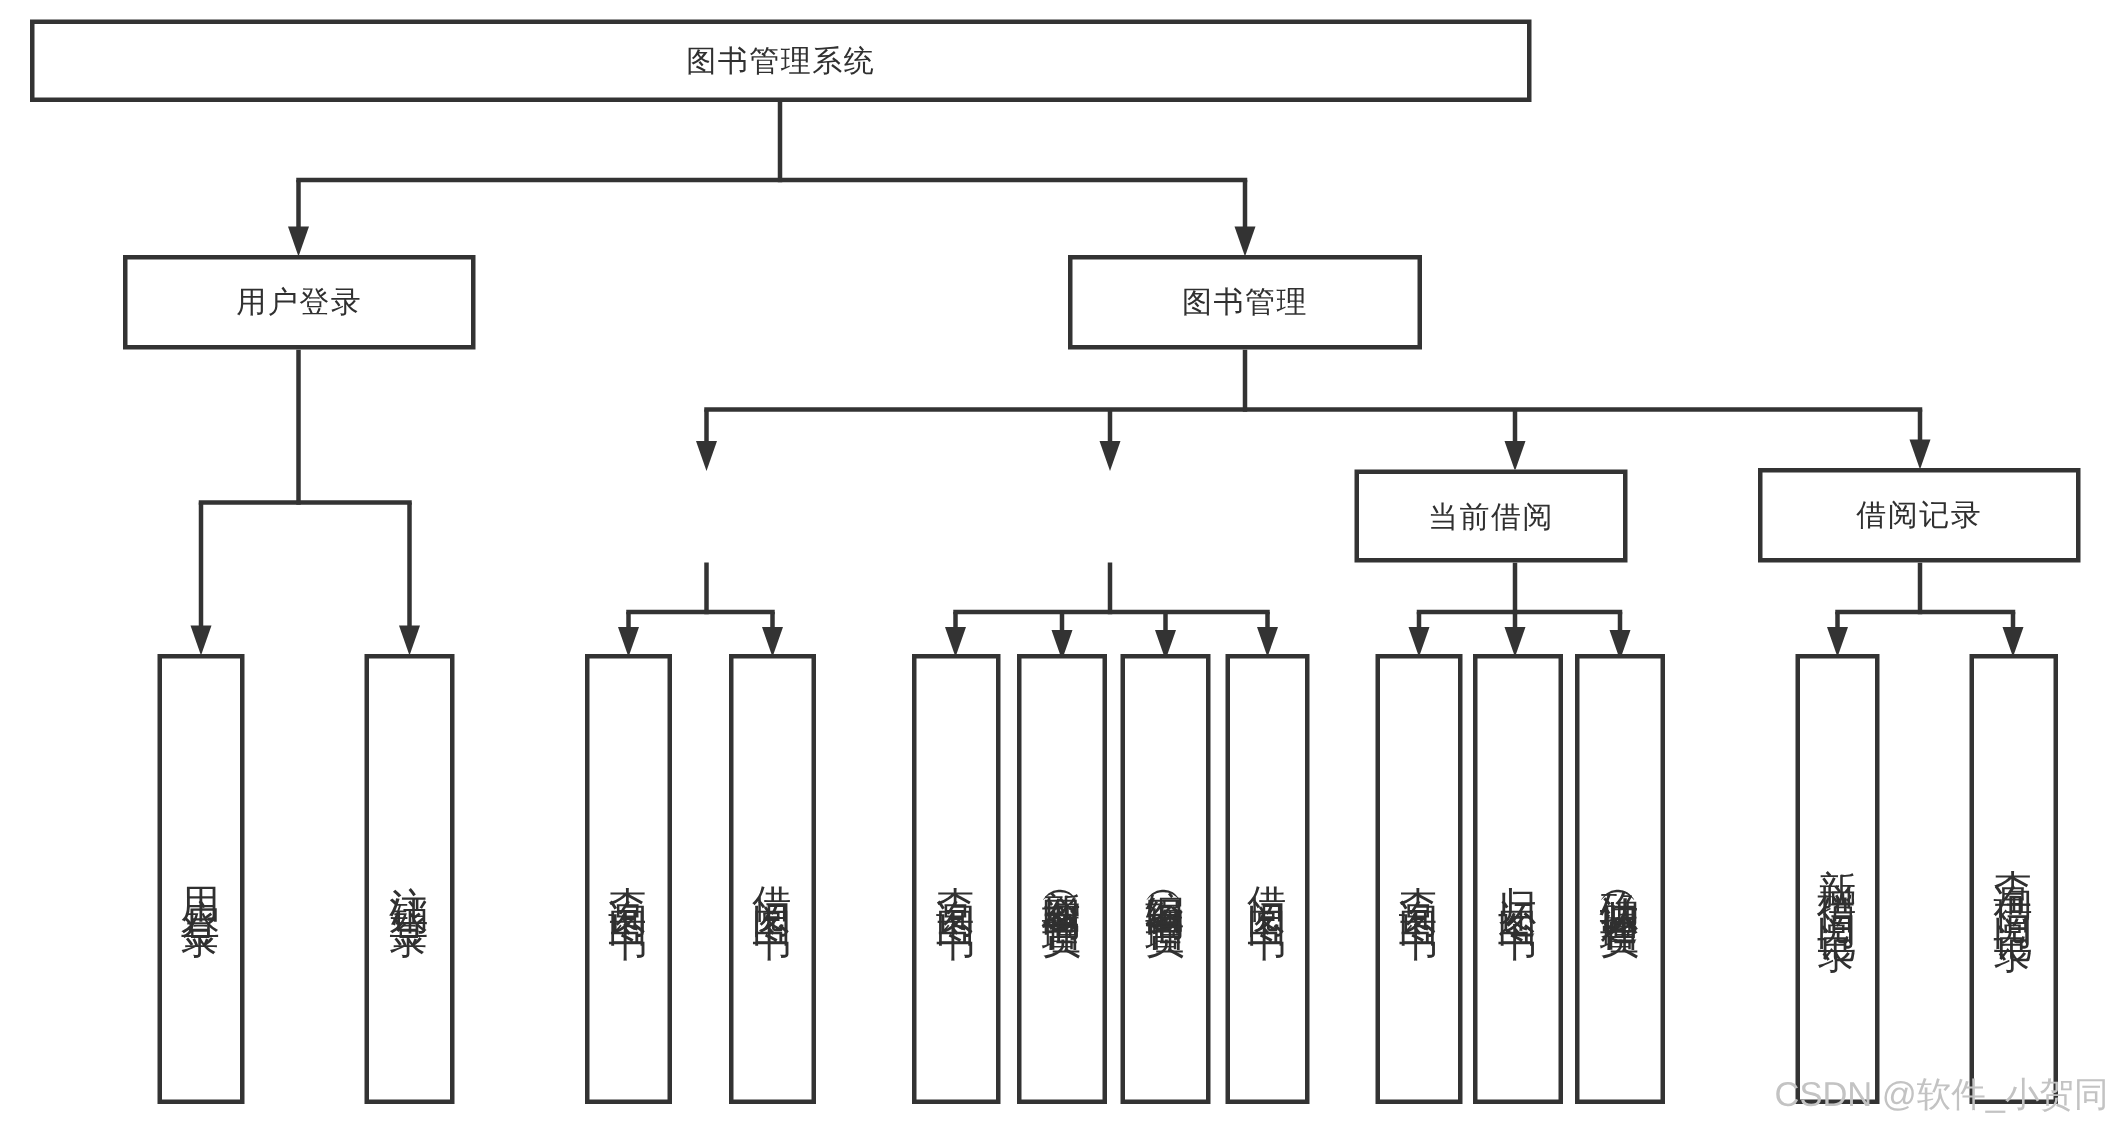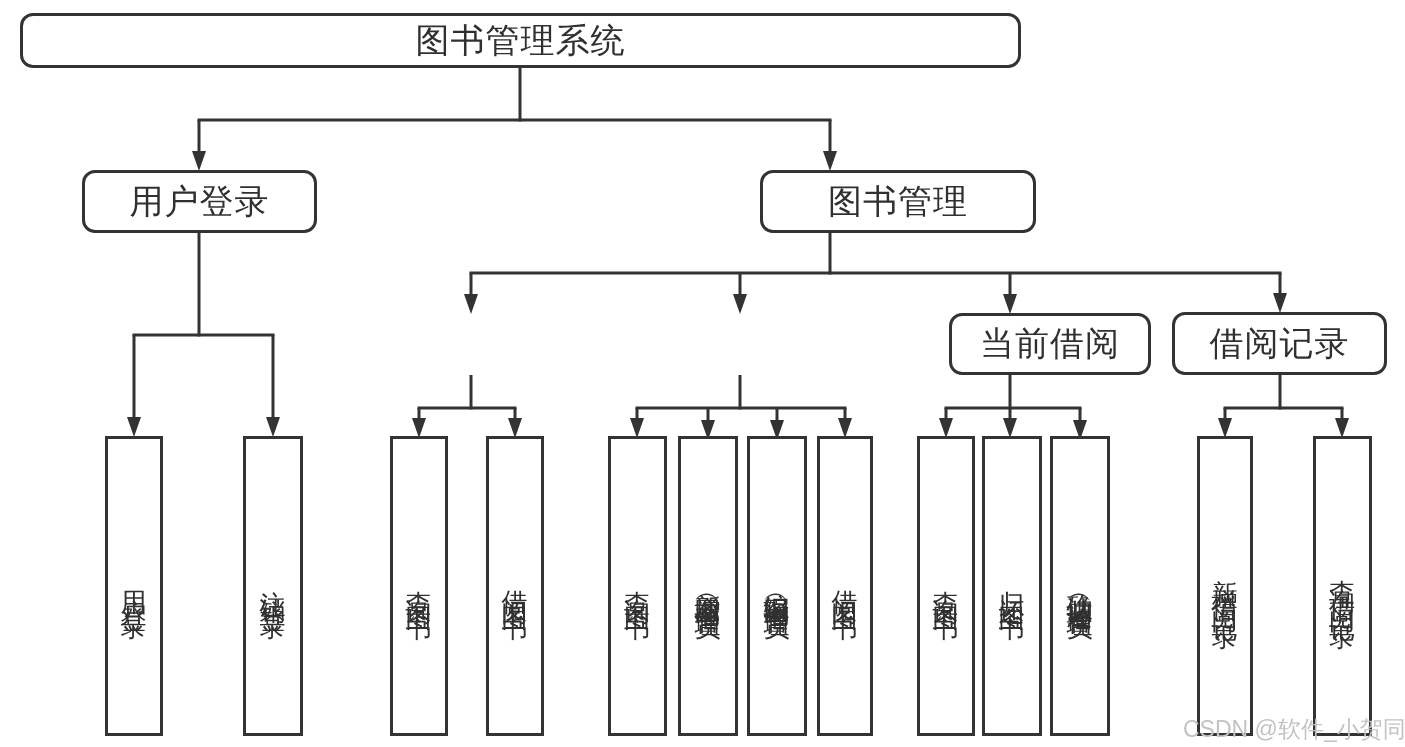--- a/index.html
+++ b/index.html
@@ -27,42 +27,41 @@
     position: absolute;
     box-sizing: border-box;
     border: 3px solid #333333;
     background: #ffffff;
     display: flex;
     align-items: center;
     justify-content: center;
     z-index: 2;
   }
   .hnode {
-    font-size: 34px;
+    font-size: 20px;
     letter-spacing: 1px;
     white-space: nowrap;
-    border-radius: 13px;
   }
   .leaf .vtext {
     writing-mode: vertical-rl;
     text-orientation: mixed;
     line-height: 1;
     font-size: 26px;
   }
   .vtext.s { letter-spacing: 8px; }
   .vtext.m { letter-spacing: 9px; }
   .vtext.l { letter-spacing: 3px; }
 
   
   #b-root    { left: 20px;   top: 13px;  width: 1001px; height: 55px; }
   #b-login   { left: 82px;   top: 170px; width: 235px;  height: 63px; }
-  #b-mgmt    { left: 712px;  top: 170px; width: 276px;  height: 63px; margin-left: 48px; }
+  #b-mgmt    { left: 712px;  top: 170px; width: 236px;  height: 63px; }
   #b-rec     { left: 362px;  top: 313px; width: 218px;  height: 62px; }
   #b-borrow  { left: 633px;  top: 313px; width: 214px;  height: 62px; }
-  #b-current { left: 903px;  top: 313px; width: 202px;  height: 62px; margin-left: 46px; }
+  #b-current { left: 903px;  top: 313px; width: 182px;  height: 62px; }
   #b-records { left: 1172px; top: 312px; width: 215px;  height: 63px; }
 
   .leaf { top: 436px; height: 300px; }
   #l-ul1 { left: 105px;  width: 58px; }
   #l-ul2 { left: 243px;  width: 60px; }
   #l-nb1 { left: 390px;  width: 58px; }
   #l-nb2 { left: 486px;  width: 58px; }
   #l-bb1 { left: 608px;  width: 59px; }
   #l-bb2 { left: 678px;  width: 60px; }
   #l-bb3 { left: 747px;  width: 60px; }

